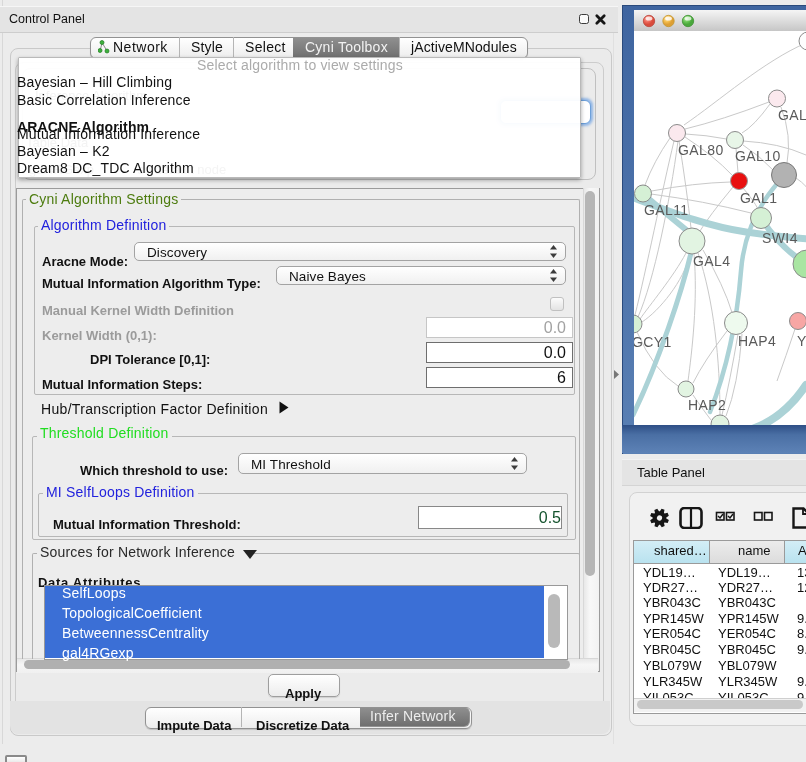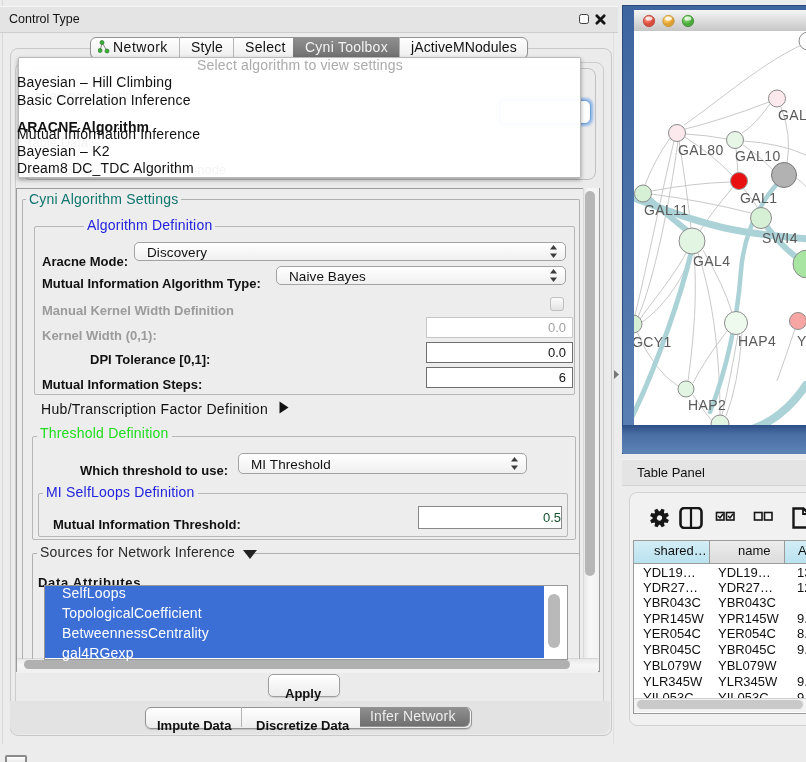--- a/index.html
+++ b/index.html
@@ -5,38 +5,38 @@
   html,body{margin:0;padding:0;}
   body{width:806px;height:762px;position:relative;overflow:hidden;
        background:#ececec;font-family:"Liberation Sans", sans-serif;}
   .abs{position:absolute;}
   .lbl{position:absolute;font-size:13px;color:#111;white-space:nowrap;}
   .p14{font-size:14px;letter-spacing:.18px;}
   .b{font-weight:bold;margin-top:10px;}
   .grey{color:#9b9b9b;}
   .groupbox{position:absolute;border:1px solid #b7b7b7;border-radius:2px;}
   .gtitle{position:absolute;font-size:14px;letter-spacing:.2px;background:#ededed;padding:0 3px;white-space:nowrap;}
-  .field{position:absolute;background:#fff;font-size:13px;text-align:right;}
+  .field{position:absolute;background:#fff;font-size:16px;text-align:right;}
   .combo{position:absolute;border:1px solid #a3a3a3;border-radius:5px;
          background:linear-gradient(#ffffff,#f0f0f0);
          font-size:13.5px;color:#111;letter-spacing:.1px;}
   .combo .ct{position:absolute;left:12px;top:1.5px;}
   .arrows{position:absolute;right:7px;top:2px;width:9px;}
 </style>
 </head>
 <body>
 
 <div id="dockL" class="abs" style="left:0;top:0;width:618px;height:762px;"></div>
 
 <div class="abs" style="left:2px;top:0;width:1px;height:744px;background:#d8d8d8;"></div>
 <div class="abs" style="left:613px;top:31px;width:1px;height:713px;background:#e0e0e0;"></div>
 
 <div class="abs" style="left:0;top:6px;width:618px;height:25px;
      background:#e4e4e4;border-top:1px solid #f6f6f6;border-bottom:1px solid #cdcdcd;"></div>
-<div class="lbl" style="left:9px;top:12px;font-size:12.5px;">Control Type</div>
+<div class="lbl" style="left:9px;top:12px;font-size:12.5px;">Control Panel</div>
 <div class="abs" style="left:579px;top:14px;width:8px;height:8px;border:1.8px solid #3c3c3c;border-radius:2.5px;background:#fafafa;"></div>
 <svg class="abs" style="left:594px;top:13px;" width="13" height="13" viewBox="0 0 13 13">
   <path d="M2.8 2.8 L10.2 10.2 M10.2 2.8 L2.8 10.2" stroke="#151515" stroke-width="2.8" stroke-linecap="round"></path>
 </svg>
 
 <div class="abs" style="left:10px;top:48px;width:600px;height:686px;border:1px solid #c9c9c9;border-radius:8px;background:#ebebeb;"></div>
 
 <div class="abs" style="left:15px;top:62px;width:587px;height:649px;border:1px solid #cccccc;border-radius:8px;background:#ebebeb;"></div>
 
 <div class="abs" style="left:22px;top:68px;width:572px;height:110px;border:1px solid #c0c0c0;border-radius:8px;background:#ebebeb;"></div>
@@ -75,24 +75,24 @@
 
 <div class="abs" style="left:16px;top:188px;width:582px;height:482px;border:1px solid #9b9b9b;background:#ededed;"></div>
 
 <div class="abs" style="left:583px;top:188px;width:15px;height:470px;background:linear-gradient(90deg,#e8e8e8,#f8f8f8 40%,#f2f2f2);border-left:1px solid #d8d8d8;"></div>
 <div class="abs" style="left:585px;top:191px;width:10px;height:385px;background:#b6b6b6;border-radius:5px;"></div>
 
 <div class="abs" style="left:17px;top:658px;width:581px;height:14px;background:linear-gradient(#e8e8e8,#f6f6f6 40%,#f0f0f0);border-top:1px solid #d8d8d8;"></div>
 <div class="abs" style="left:24px;top:660px;width:546px;height:9px;background:#b0b0b0;border-radius:4.5px;"></div>
 
 <div class="abs" style="left:22px;top:199px;width:556px;height:459px;border:1px solid #b0b0b0;border-bottom:none;border-radius:2px 2px 0 0;"></div>
-<div class="gtitle" style="left:26px;top:191px;color:#0f766e;">Cyni Algorithm Settings</div>
+<div class="gtitle" style="left:26px;top:191px;color:#4d7c0f;">Cyni Algorithm Settings</div>
 
 <div class="groupbox" style="left:34px;top:226px;width:539px;height:167px;"></div>
-<div class="gtitle" style="left:38px;top:217px;color:#2222dd;margin-left:46px;">Algorithm Definition</div>
+<div class="gtitle" style="left:38px;top:217px;color:#2222dd;">Algorithm Definition</div>
 
 <div class="lbl b" style="left:42px;top:244px;">Aracne Mode:</div>
 <div class="combo" style="left:134px;top:242px;width:430px;height:17px;">
   <span class="ct">Discovery</span>
   <svg class="arrows" width="9" height="13" viewBox="0 0 9 13">
       <path d="M4.5 0 L8 4.5 L1 4.5 Z" fill="#3c3c3c"></path>
       <path d="M4.5 13 L8 8.5 L1 8.5 Z" fill="#3c3c3c"></path>
     </svg>
 </div>
 

